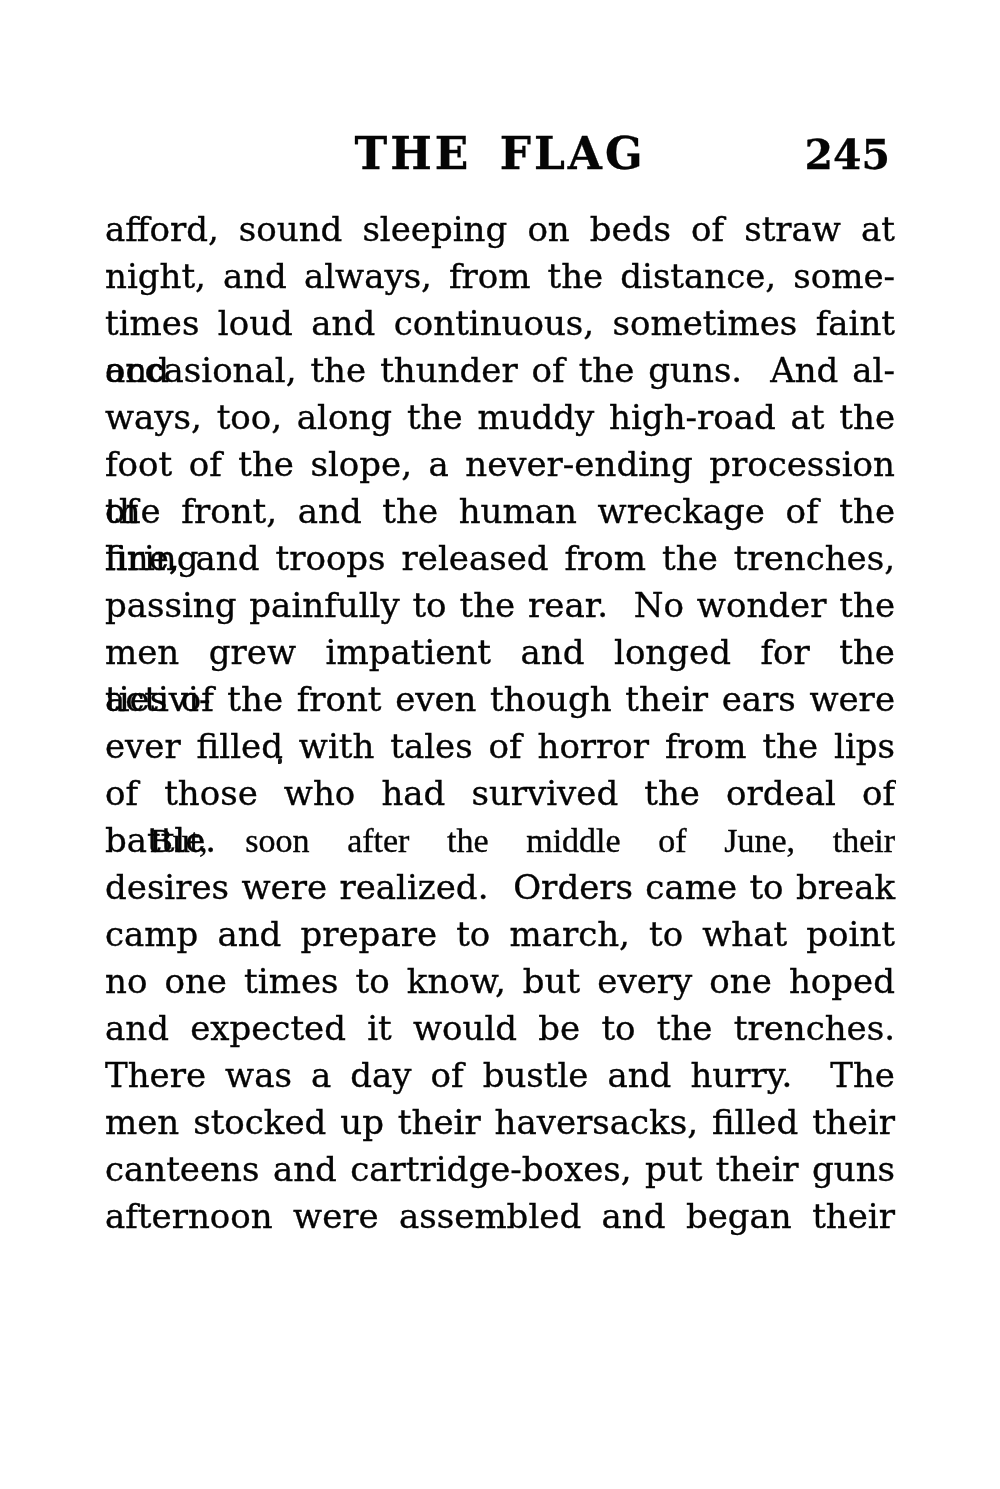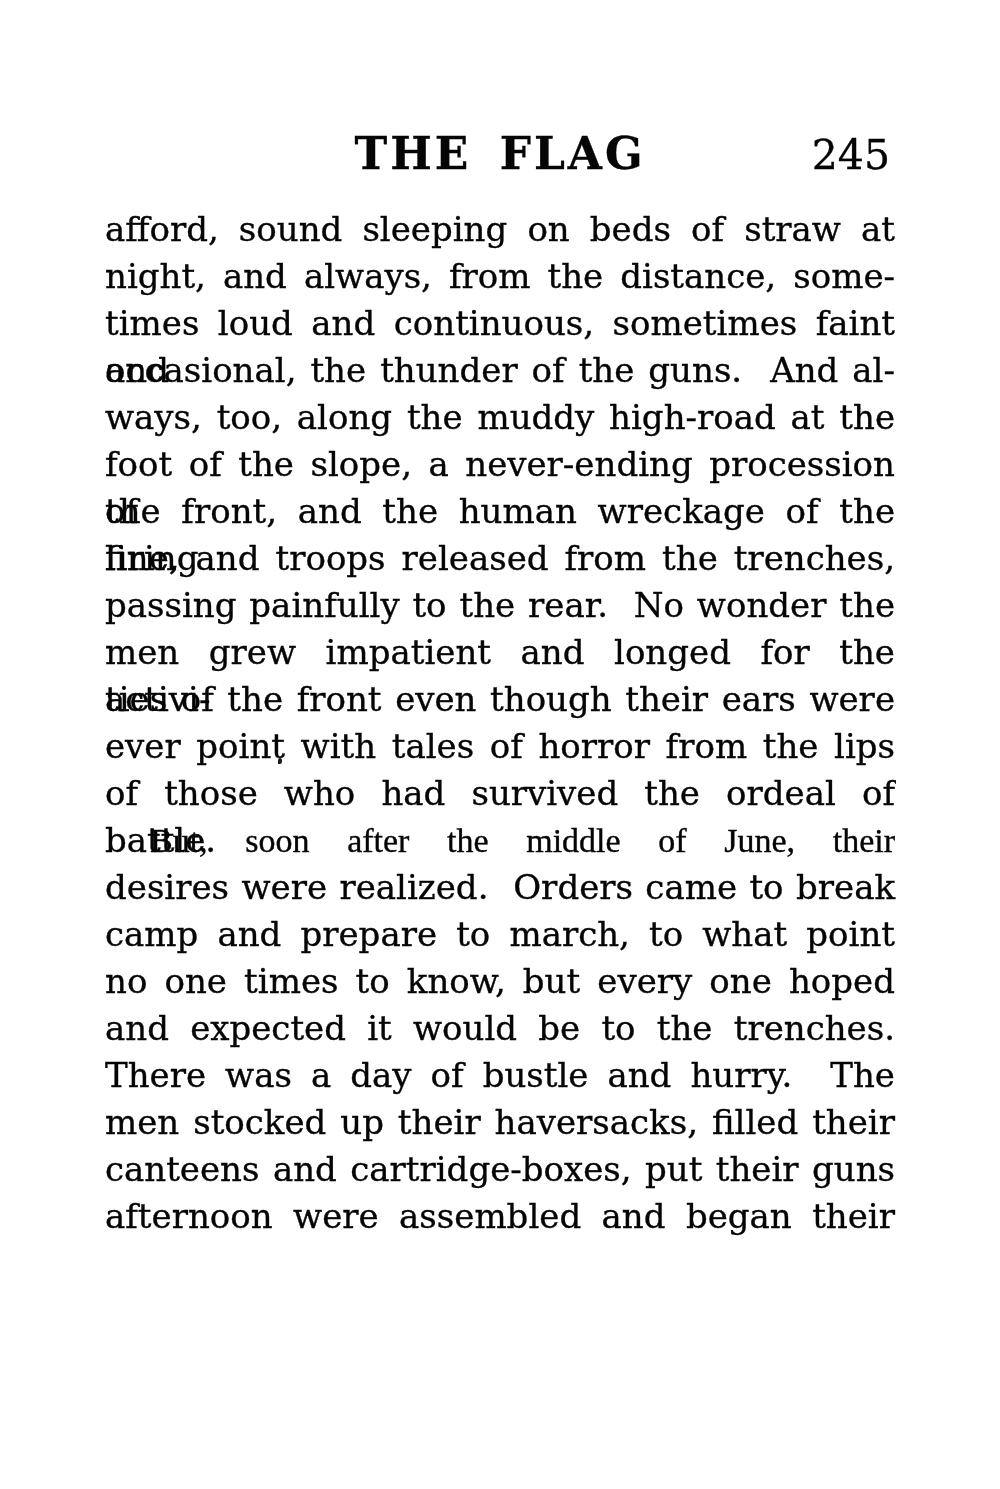--- a/index.html
+++ b/index.html
@@ -34,21 +34,21 @@
     letter-spacing: 3px;
     word-spacing: 10px;
     line-height: 1;
     -webkit-text-stroke: 0.3px #050505;
   }
   .page-number {
     position: absolute;
     right: 110px;
     top: 3px;
     font-size: 41px;
-    font-weight: normal;
+    font-weight: bold;
     line-height: 1;
     -webkit-text-stroke: 0.3px #050505;
   }
   .body-text {
     position: absolute;
     top: 206px;
     left: 105px;
     width: 790px;
   }
   .line {
@@ -90,21 +90,21 @@
     <div class="line">night, and always, from the distance, some-</div>
     <div class="line">times loud and continuous, sometimes faint and</div>
     <div class="line">occasional, the thunder of the guns.&nbsp; And al-</div>
     <div class="line">ways, too, along the muddy high-road at the</div>
     <div class="line">foot of the slope, a never-ending procession of</div>
     <div class="line">the front, and the human wreckage of the firing</div>
     <div class="line">line, and troops released from the trenches,</div>
     <div class="line">passing painfully to the rear.&nbsp; No wonder the</div>
     <div class="line">men grew impatient and longed for the activi-</div>
     <div class="line">ties of the front even though their ears were</div>
-    <div class="line">ever point with tales of horror from the lips</div>
+    <div class="line">ever filled with tales of horror from the lips</div>
     <div class="line">of those who had survived the ordeal of battle.</div>
     <div class="line indent">But, soon after the middle of June, their</div>
     <div class="line">desires were realized.&nbsp; Orders came to break</div>
     <div class="line">camp and prepare to march, to what point</div>
     <div class="line">no one times to know, but every one hoped</div>
     <div class="line">and expected it would be to the trenches.</div>
     <div class="line">There was a day of bustle and hurry.&nbsp; The</div>
     <div class="line">men stocked up their haversacks, filled their</div>
     <div class="line">canteens and cartridge-boxes, put their guns</div>
     <div class="line">afternoon were assembled and began their</div>

